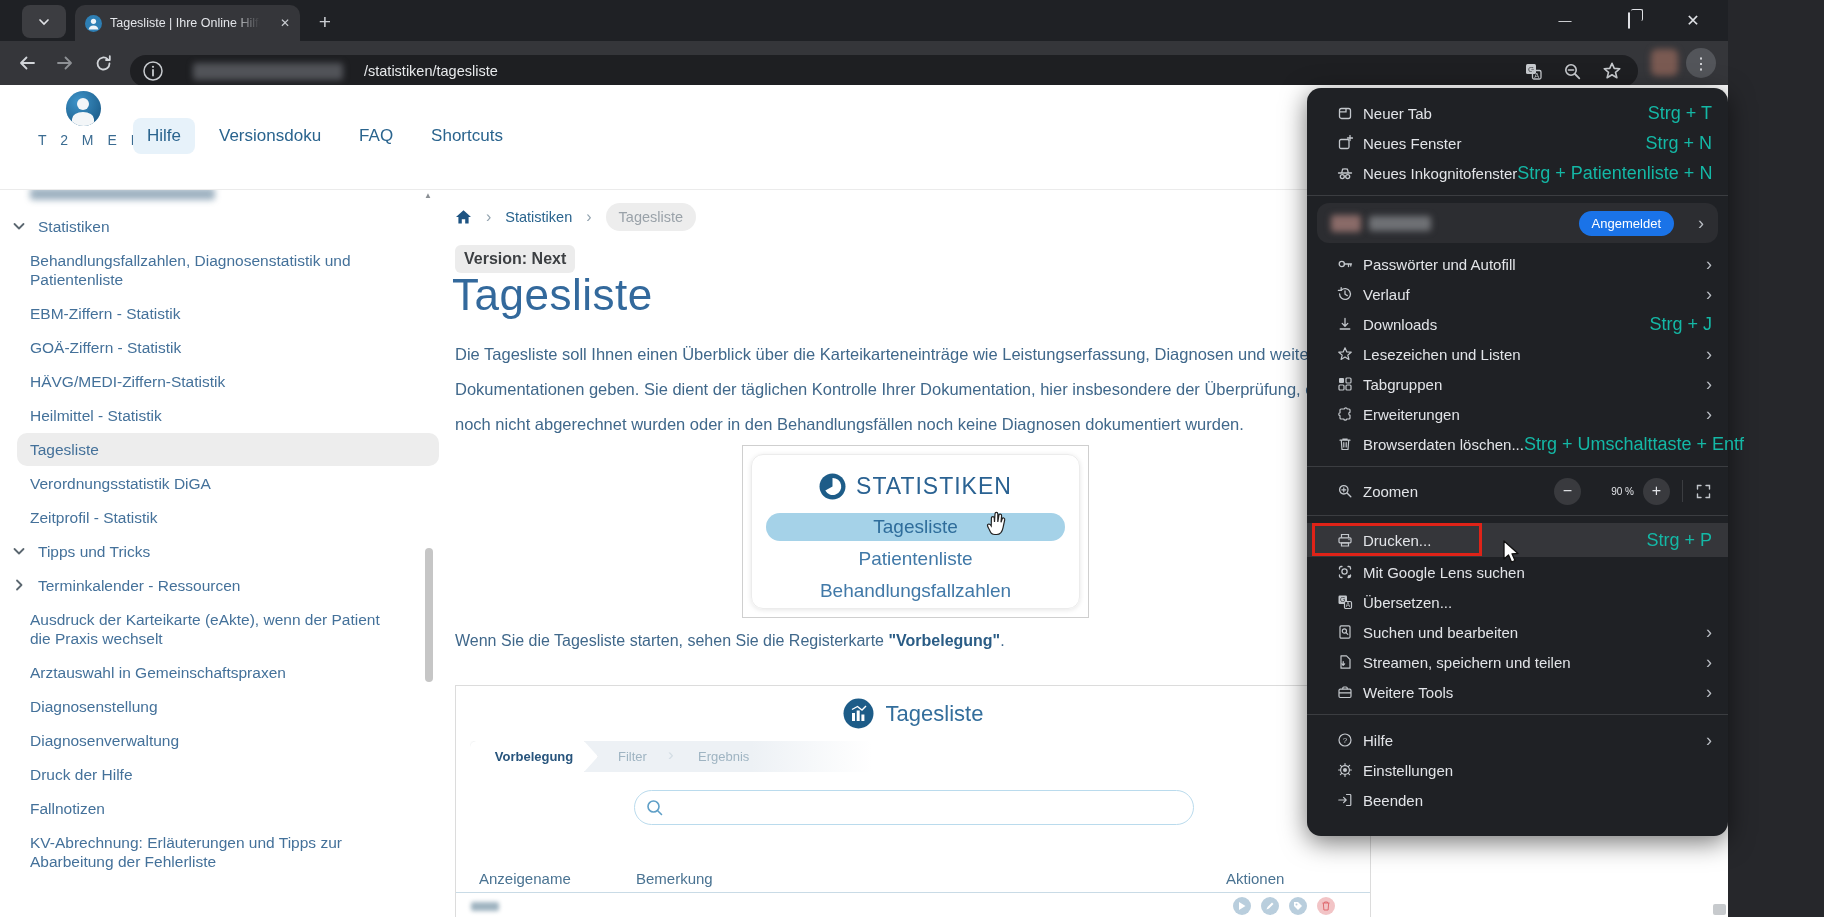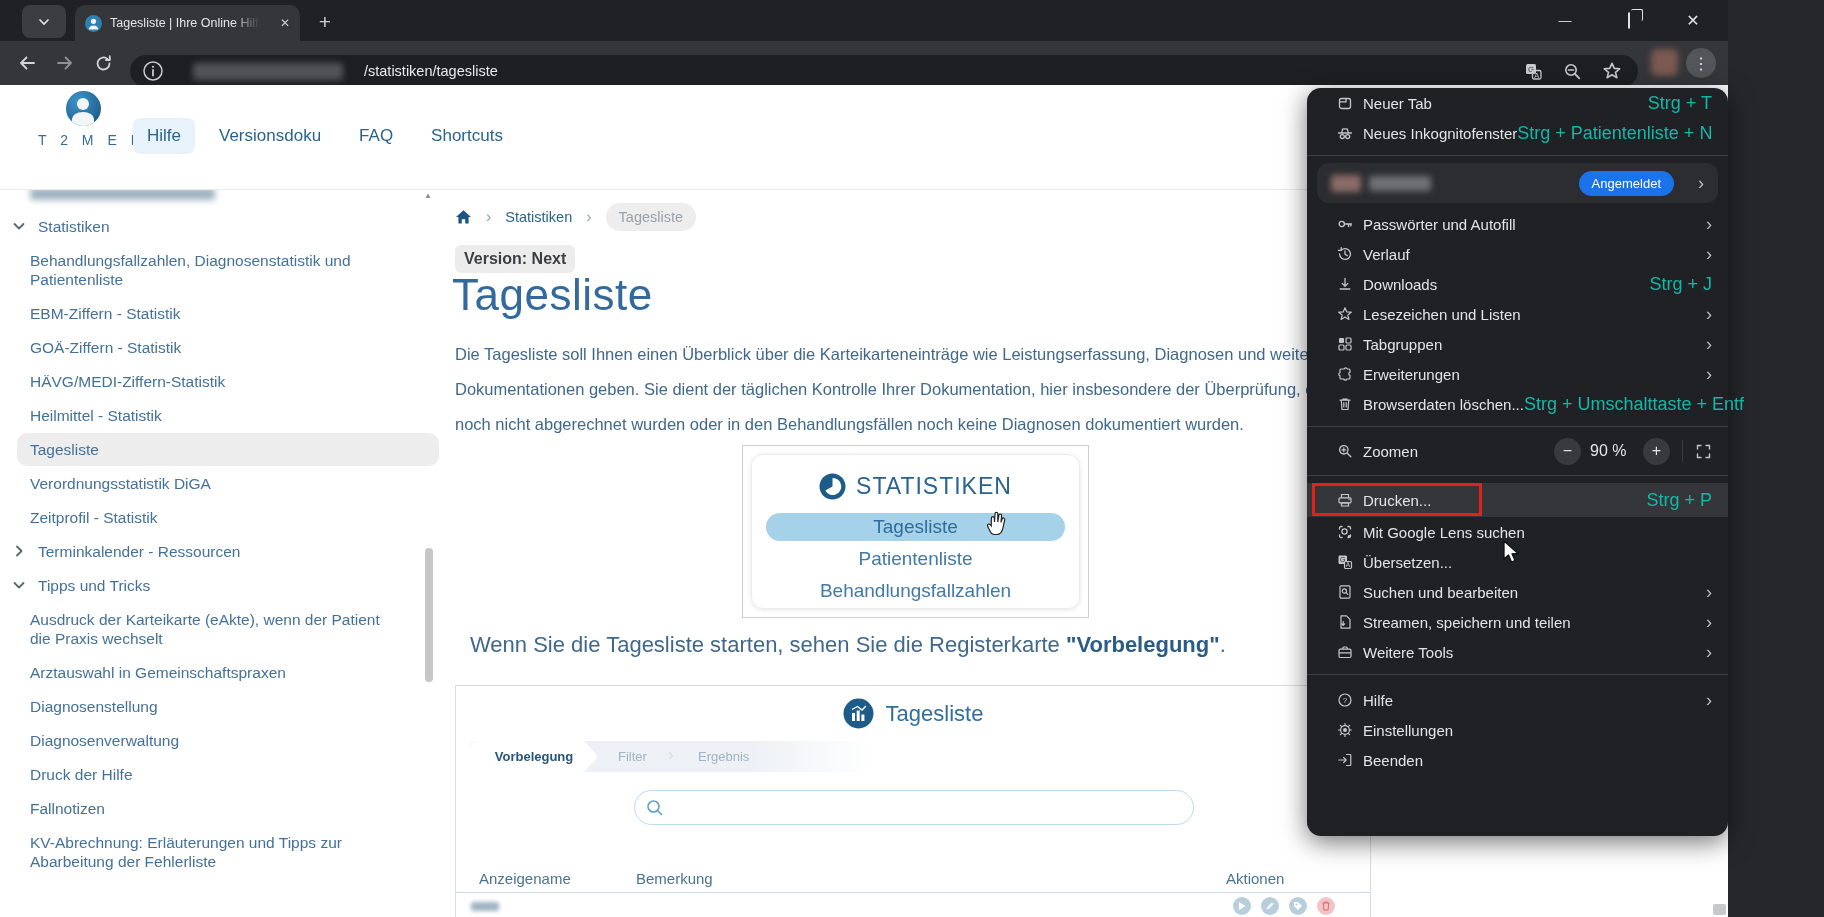--- a/index.html
+++ b/index.html
@@ -61,21 +61,21 @@
   .side-scroll-thumb { position:absolute; left:425px; top:463px; width:8px; height:134px; background:#c6c6c6; border-radius:4px; }
 
   
   .content { position:absolute; left:455px; top:105px; right:0; bottom:0; }
   .breadcrumb { position:absolute; left:0; top:13px; display:flex; align-items:center; gap:14px; font-size:14.5px; color:#2a648e; }
   .bc-sep { color:#93a3af; font-size:16px; }
   .bc-pill { background:#ededed; color:#9aa2a9; padding:6px 13px; border-radius:15px; }
   .version-badge { position:absolute; left:0; top:55px; background:#ececec; color:#3c3f42; font-weight:bold; font-size:16px; padding:5px 9px; border-radius:6px; }
   .page-title { position:absolute; left:-3px; top:80px; font-size:44px; font-weight:500; color:#33699c; letter-spacing:.5px; }
   .paragraph { position:absolute; left:0; top:147px; width:1260px; font-size:16.5px; color:#40688b; line-height:35px; }
-  .note-line { position:absolute; left:15px; top:442px; font-size:22px; color:#40688b; }
+  .note-line { position:absolute; left:0; top:442px; font-size:16px; color:#40688b; }
   .note-line b { color:#2a5c85; }
 
   .stat-box { position:absolute; left:287px; top:255px; width:347px; height:173px; border:1px solid #cfcfcf; background:#fff; padding:8px; }
   .stat-card { width:100%; height:100%; border:1px solid #ececec; border-radius:12px; box-shadow:0 1px 5px rgba(0,0,0,.10); padding-top:18px; }
   .stat-title-row { display:flex; align-items:center; justify-content:center; gap:10px; color:#2a6292; font-size:23px; letter-spacing:1px; }
   .stat-opts { margin-top:13px; display:flex; flex-direction:column; gap:4px; text-align:center; font-size:19px; color:#4179a8; }
   .stat-opt { padding:3px 0; }
   .stat-opt.hl { background:#a5d2e8; border-radius:16px; margin:0 14px; color:#2f6d9b; }
 
   .app-shot { position:absolute; left:0; top:495px; width:916px; height:280px; border:1px solid #dcdcdc; background:#fff; }
@@ -90,36 +90,36 @@
   .shot-divider { position:absolute; left:0; top:206px; width:100%; height:1px; background:#c9dbe6; }
   .row-blur { position:absolute; left:15px; top:216px; width:28px; height:9px; background:#9fb3c0; filter:blur(2px); border-radius:2px; }
   .action-icons { position:absolute; left:777px; top:211px; display:flex; gap:10px; }
   .act { width:18px; height:18px; border-radius:50%; background:#b9cedd; position:relative; }
   .act.red { background:#f2c4c6; }
   .act svg { position:absolute; left:50%; top:50%; transform:translate(-50%,-50%); }
 
   .page-scroll-corner { position:absolute; right:2px; bottom:2px; width:13px; height:11px; background:#c7cacd; border-radius:2px; }
 
   
-  .chrome-menu { position:absolute; left:1307px; top:88px; width:421px; height:748px; background:#1f2125; border-radius:14px; box-shadow:0 6px 26px rgba(0,0,0,.55); z-index:10; color:#e2e4e8; font-size:15px; }
+  .chrome-menu { position:absolute; left:1307px; top:88px; width:421px; height:748px; background:#1f2125; border-radius:14px; box-shadow:0 6px 26px rgba(0,0,0,.55); z-index:10; color:#e2e4e8; font-size:15px; padding-top:10px; }
   .mrow { display:flex; align-items:center; height:30px; padding:0 16px 0 30px; }
   .mrow .mi { width:16px; height:16px; flex:0 0 16px; }
   .mlabel { margin-left:10px; flex:1; white-space:nowrap; }
   .msc { color:#14b8a6; font-size:18px; white-space:nowrap; }
   .msub { color:#b8bcc2; font-size:18px; line-height:1; }
   .mdivider { border-top:1px solid #3b3d41; margin:7px 0; }
   .profile-row { height:40px; margin:2px 10px 6px; background:#2c2d31; border-radius:12px; display:flex; align-items:center; padding:0 14px; gap:8px; }
   .pblur1 { width:30px; height:17px; background:#8a6b68; filter:blur(3px); border-radius:3px; }
   .pblur2 { width:62px; height:15px; background:#6f7175; filter:blur(3px); border-radius:3px; }
   .signedin-badge { margin-left:auto; background:#1a73e8; color:#fff; font-size:13px; padding:5px 13px; border-radius:13px; }
   .profile-row .msub { margin-left:16px; }
   .zoom-row { height:34px; }
   .zoom-controls { margin-left:auto; display:flex; align-items:center; gap:9px; }
   .zbtn { width:27px; height:27px; border-radius:50%; background:#393a3e; color:#e2e4e8; font-size:16px; display:flex; align-items:center; justify-content:center; }
-  .zval { width:44px; text-align:left; font-size:16px; }
+  .zval { width:44px; text-align:right; font-size:10px; }
   .zdiv { width:1px; height:22px; background:#3b3d41; margin:0 3px; }
   .print-row { height:34px; background:#35363a; position:relative; }
   .red-box { position:absolute; left:5px; top:0px; width:170px; height:33px; border:3px solid #df2318; z-index:11; }
 
   .cursor { position:absolute; z-index:50; }
 
   .mi svg, .chev svg { display:block; }
 </style>
 </head>
 <body>
@@ -225,32 +225,32 @@
         <div class="s-item">EBM-Ziffern - Statistik</div>
         <div class="s-item">GOÄ-Ziffern - Statistik</div>
         <div class="s-item">HÄVG/MEDI-Ziffern-Statistik</div>
         <div class="s-item">Heilmittel - Statistik</div>
         <div class="s-item s-selected">Tagesliste</div>
         <div class="s-item">Verordnungsstatistik DiGA</div>
         <div class="s-item">Zeitprofil - Statistik</div>
         <div class="s-item s-parent">
           <span class="chev">
               <svg width="16" height="16" viewBox="0 0 16 16">
-                <path d="M6 3.5 L10.5 8 L6 12.5" fill="none" stroke="#5b6770" stroke-width="1.8" stroke-linecap="round" stroke-linejoin="round"></path>
+                <path d="M3.5 6 L8 10.5 L12.5 6" fill="none" stroke="#5b6770" stroke-width="1.8" stroke-linecap="round" stroke-linejoin="round"></path>
               </svg>
             </span>
-          <span>Terminkalender - Ressourcen</span>
+          <span>Tipps und Tricks</span>
         </div>
         <div class="s-item s-parent">
           <span class="chev">
               <svg width="16" height="16" viewBox="0 0 16 16">
-                <path d="M3.5 6 L8 10.5 L12.5 6" fill="none" stroke="#5b6770" stroke-width="1.8" stroke-linecap="round" stroke-linejoin="round"></path>
+                <path d="M6 3.5 L10.5 8 L6 12.5" fill="none" stroke="#5b6770" stroke-width="1.8" stroke-linecap="round" stroke-linejoin="round"></path>
               </svg>
             </span>
-          <span>Tipps und Tricks</span>
+          <span>Terminkalender - Ressourcen</span>
         </div>
         <div class="s-item" style="width:350px;">Ausdruck der Karteikarte (eAkte), wenn der Patient die Praxis wechselt</div>
         <div class="s-item">Arztauswahl in Gemeinschaftspraxen</div>
         <div class="s-item">Diagnosenstellung</div>
         <div class="s-item">Diagnosenverwaltung</div>
         <div class="s-item">Druck der Hilfe</div>
         <div class="s-item">Fallnotizen</div>
         <div class="s-item" style="width:330px;">KV-Abrechnung: Erläuterungen und Tipps zur Abarbeitung der Fehlerliste</div>
       </div>
     </aside>
@@ -363,20 +363,30 @@
             <rect x="2.5" y="3.5" width="11" height="10" rx="2" fill="none" stroke="#c3c7cc" stroke-width="1.3"></rect>
             <path d="M2.5 6.8 H9 V3.5" fill="none" stroke="#c3c7cc" stroke-width="1.3"></path>
           </svg>
         </span>
       <span class="mlabel">Neuer Tab</span>
       <span class="msc">Strg + T</span>
     </div>
     <div class="mrow">
       <span class="mi">
           <svg width="16" height="16" viewBox="0 0 16 16">
+            <rect x="2.5" y="4.5" width="9.5" height="9" rx="1.5" fill="none" stroke="#c3c7cc" stroke-width="1.3"></rect>
+            <path d="M10.5 3 H15.5 M13 0.5 V5.5" stroke="#c3c7cc" stroke-width="1.3" stroke-linecap="round"></path>
+          </svg>
+        </span>
+      <span class="mlabel">Neues Fenster</span>
+      <span class="msc">Strg + N</span>
+    </div>
+    <div class="mrow">
+      <span class="mi">
+          <svg width="16" height="16" viewBox="0 0 16 16">
             <path d="M1.5 8 H14.5 M4.7 7.8 L5.6 4.2 Q8 3.4 10.4 4.2 L11.3 7.8" fill="none" stroke="#c3c7cc" stroke-width="1.3" stroke-linecap="round"></path>
             <circle cx="5.3" cy="11.6" r="2" fill="none" stroke="#c3c7cc" stroke-width="1.3"></circle>
             <circle cx="10.7" cy="11.6" r="2" fill="none" stroke="#c3c7cc" stroke-width="1.3"></circle>
             <path d="M7.2 11.4 Q8 10.7 8.8 11.4" fill="none" stroke="#c3c7cc" stroke-width="1.2"></path>
           </svg>
         </span>
       <span class="mlabel">Neues Inkognitofenster</span>
       <span class="msc">Strg + Patientenliste + N</span>
     </div>
 

